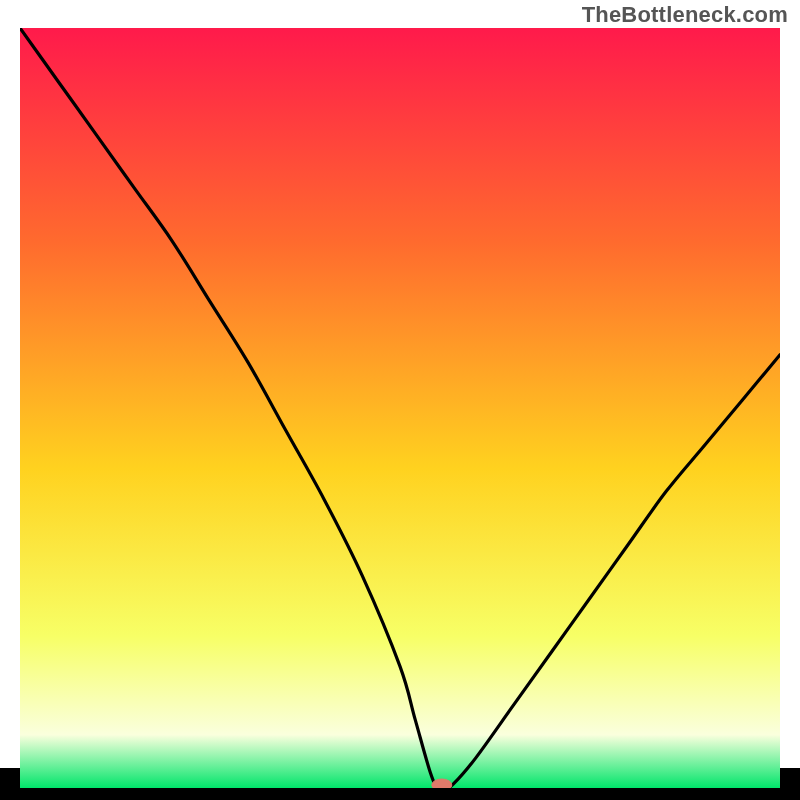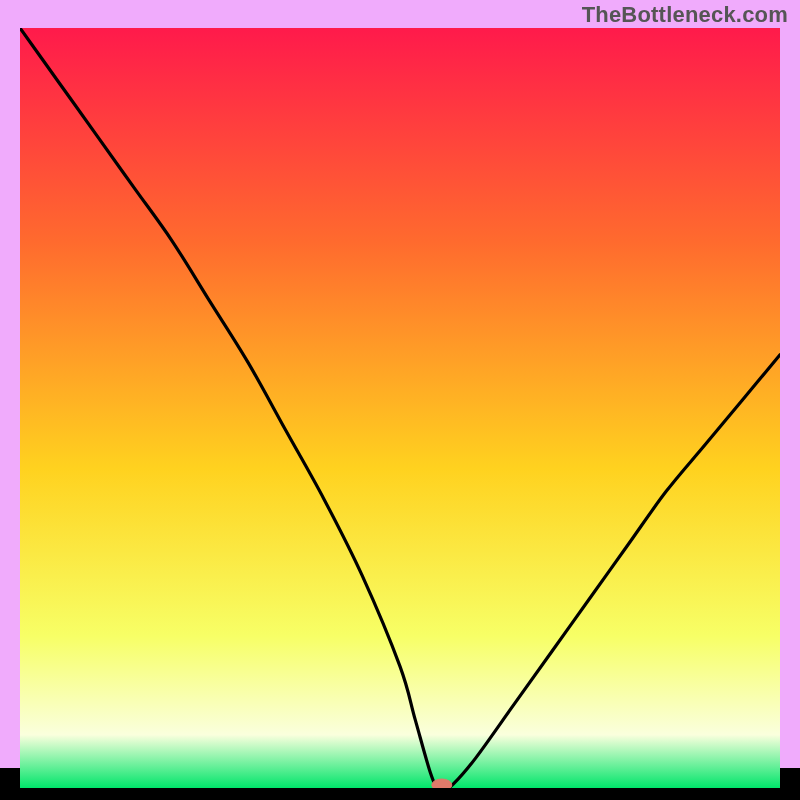--- a/index.html
+++ b/index.html
@@ -8,21 +8,21 @@
     width: 800px;
     height: 800px;
     background: #000;
     font-family: Arial, Helvetica, sans-serif;
     overflow: hidden;
   }
   .stage {
     position: relative;
     width: 800px;
     height: 768px;
-    background: #f0abfc;
+    background: #ffffff;
   }
   .watermark {
     position: absolute;
     top: 2px;
     right: 12px;
     color: #555;
     font-size: 22px;
     font-weight: 600;
     letter-spacing: 0.2px;
     user-select: none;

